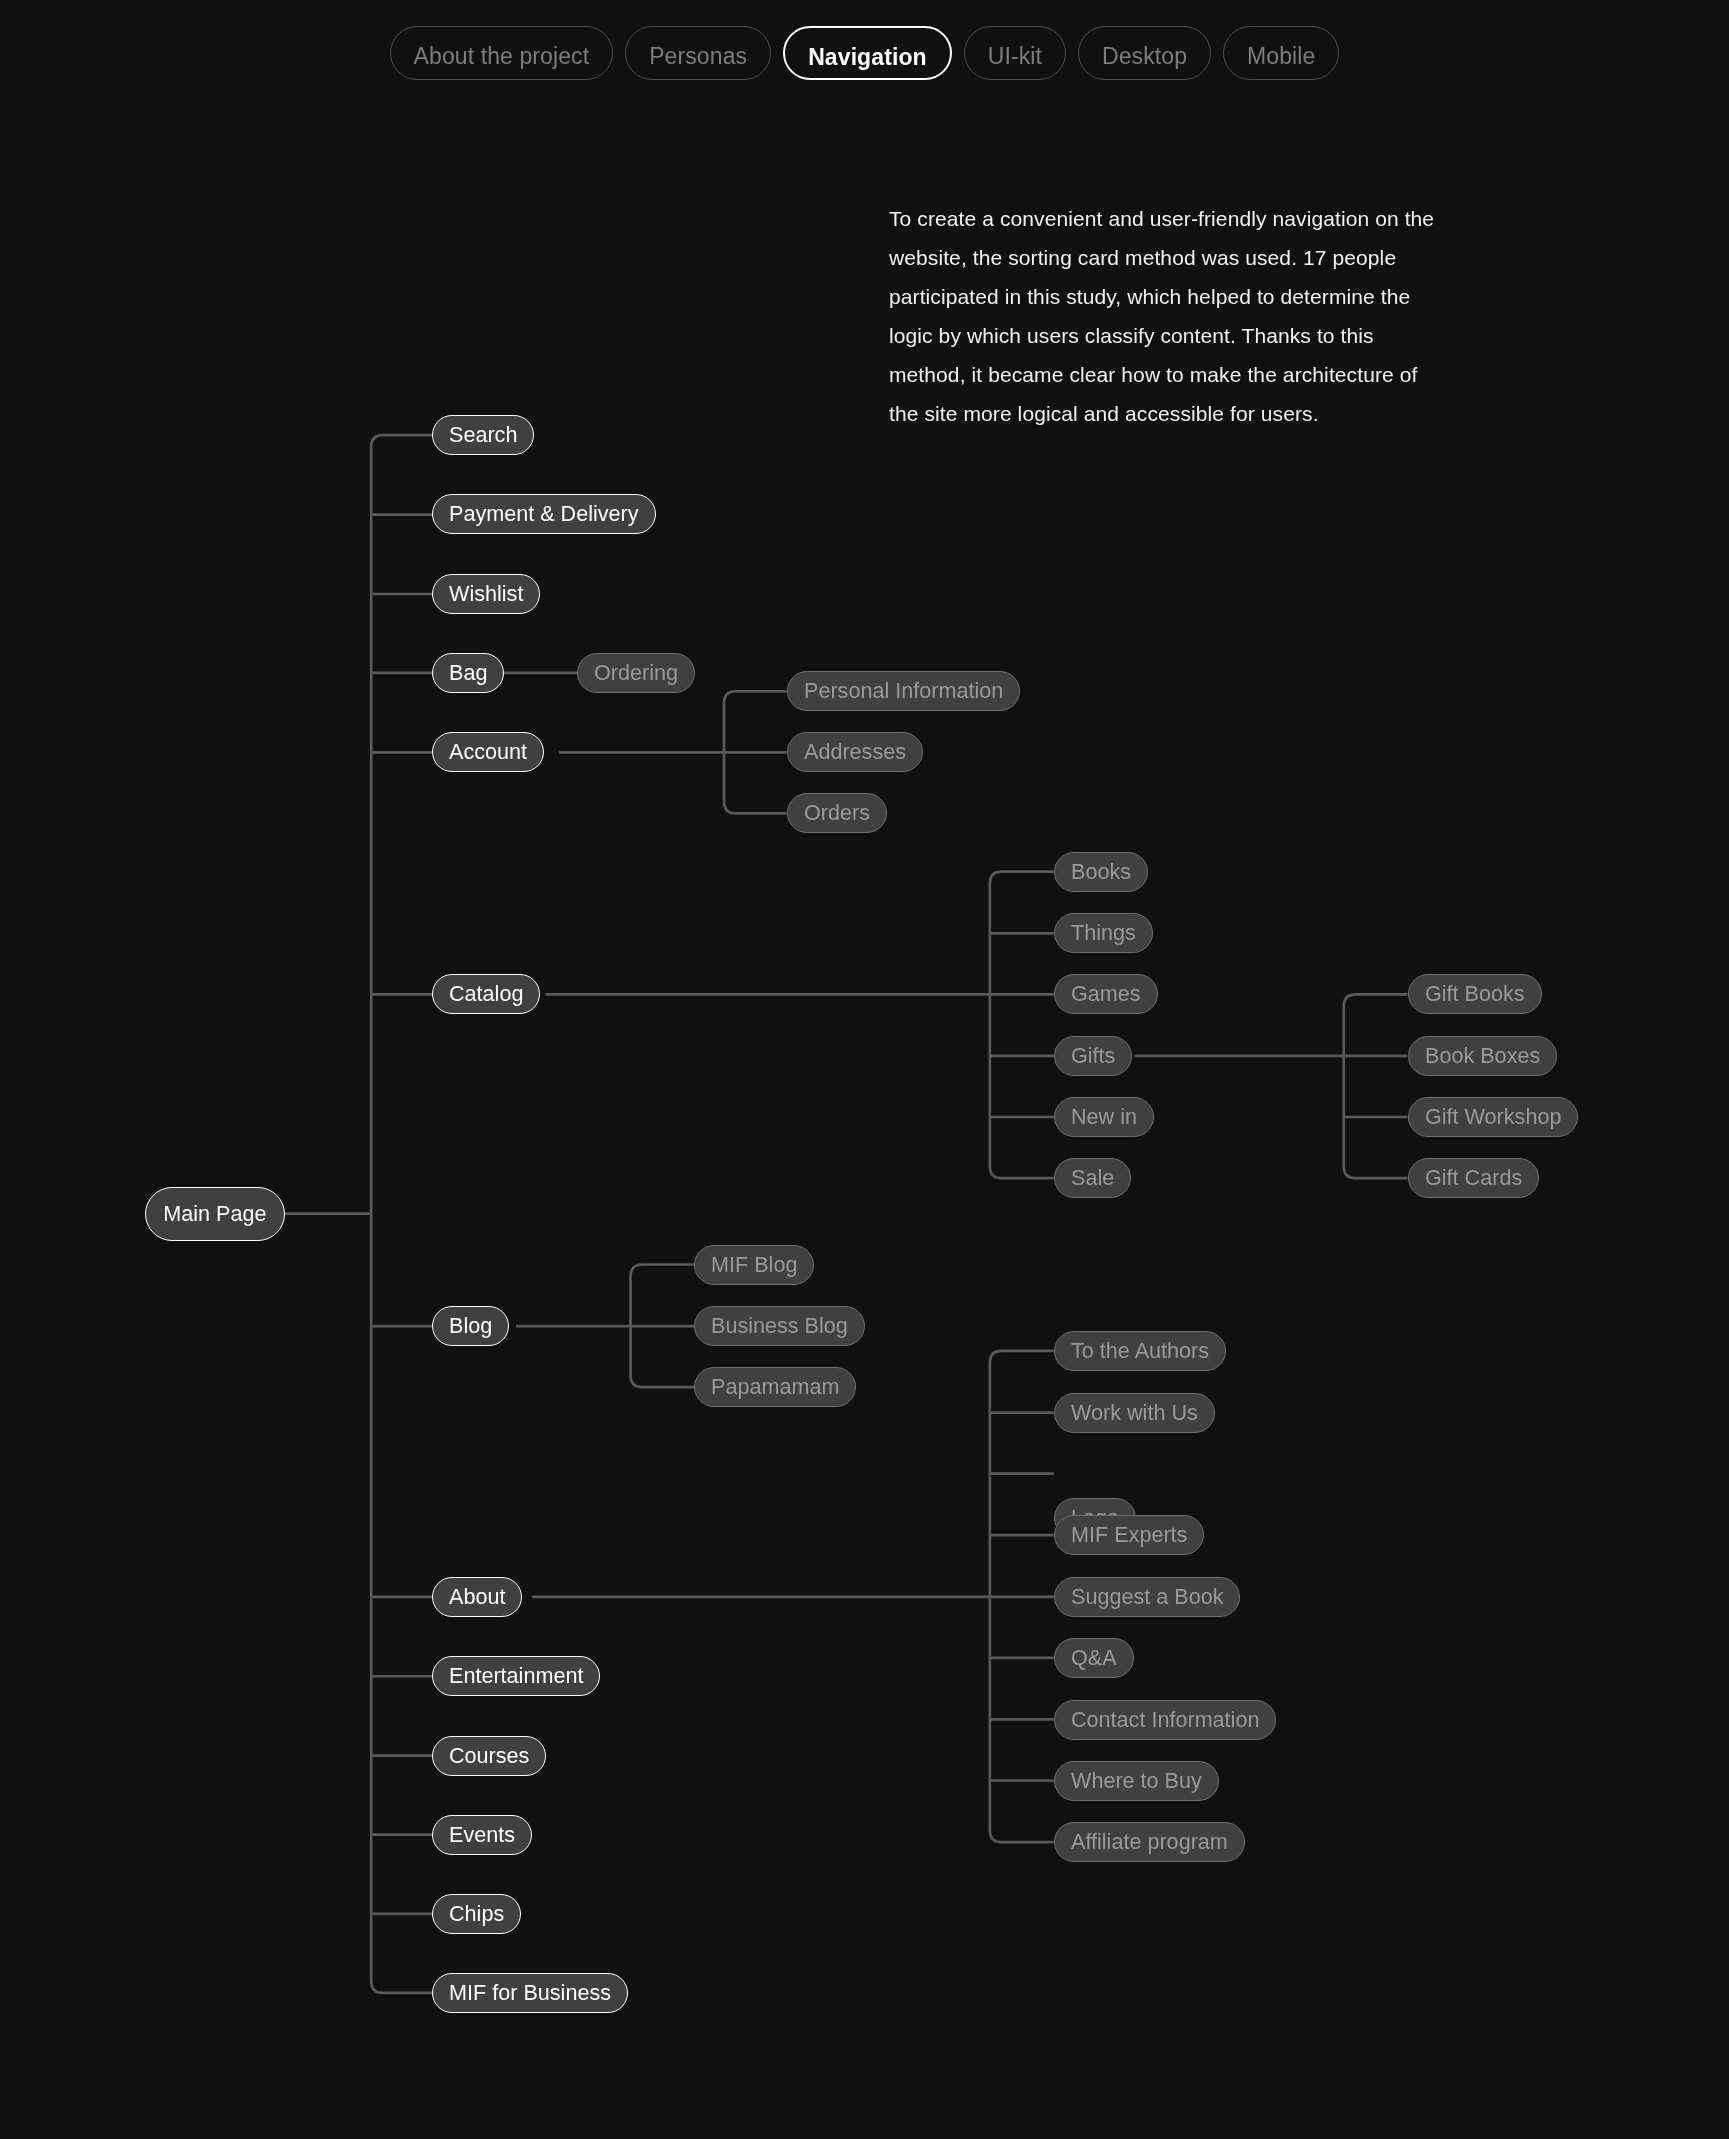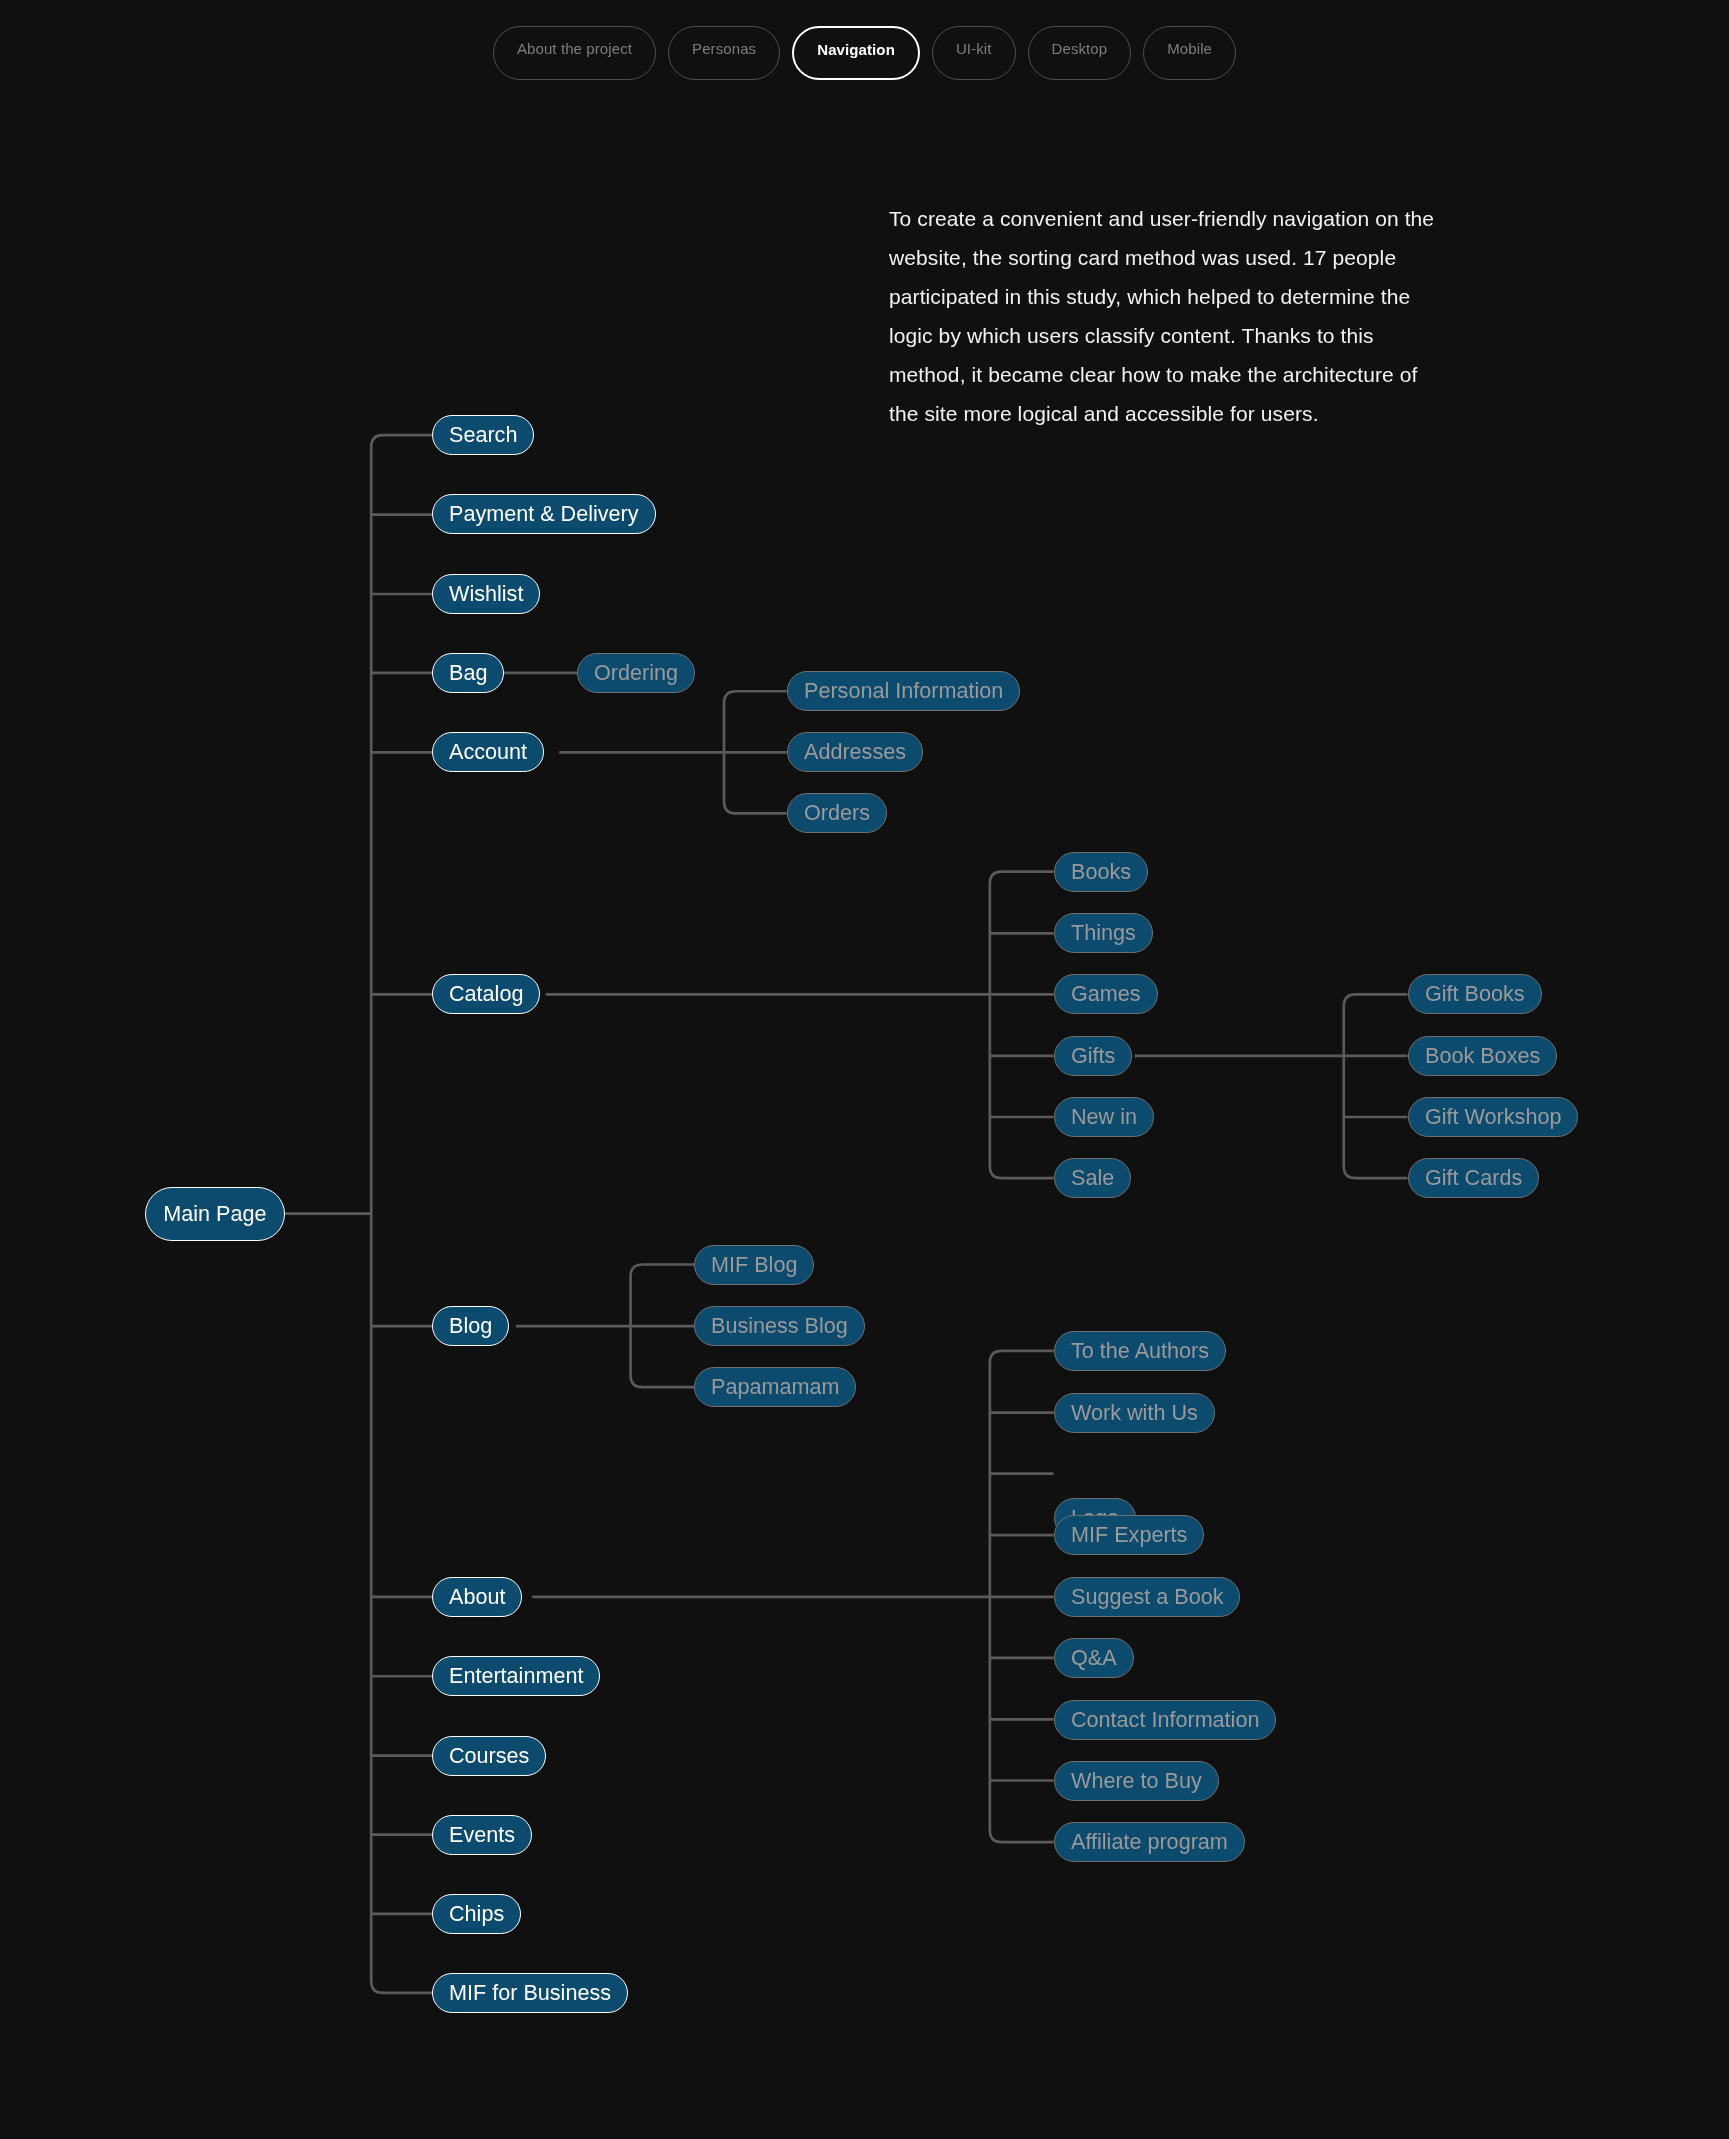--- a/index.html
+++ b/index.html
@@ -25,25 +25,25 @@
     left: 0;
     width: 1729px;
     height: 56px;
     display: flex;
     justify-content: center;
     align-items: center;
     gap: 12px;
   }
   .tab {
     height: 54px;
-    padding: 0 23px;
+    padding: 8px 23px;
     border-radius: 32px;
     border: 1.6px solid #4e4e4e;
     color: #7d7d7d;
-    font-size: 15px;
+    font-size: 23px;
     line-height: 43px;
     white-space: nowrap;
     background: transparent;
     letter-spacing: 0.1px;
   }
   .tab.active {
     border-color: #ffffff;
     border-width: 2.2px;
     color: #ffffff;
     font-weight: 700;
@@ -78,21 +78,21 @@
   }
 
   .node {
     position: absolute;
     display: inline-flex;
     align-items: center;
     justify-content: center;
     white-space: nowrap;
     border-radius: 32px;
     transform: translateY(-50%);
-    background: #0c4a6e;
+    background: #404040;
   }
   
   .node.lvl1 {
     border: 1.6px solid #ffffff;
     color: #ffffff;
     font-size: 21.6px;
     height: 54px;
     padding: 0 17.3px;
   }
   

